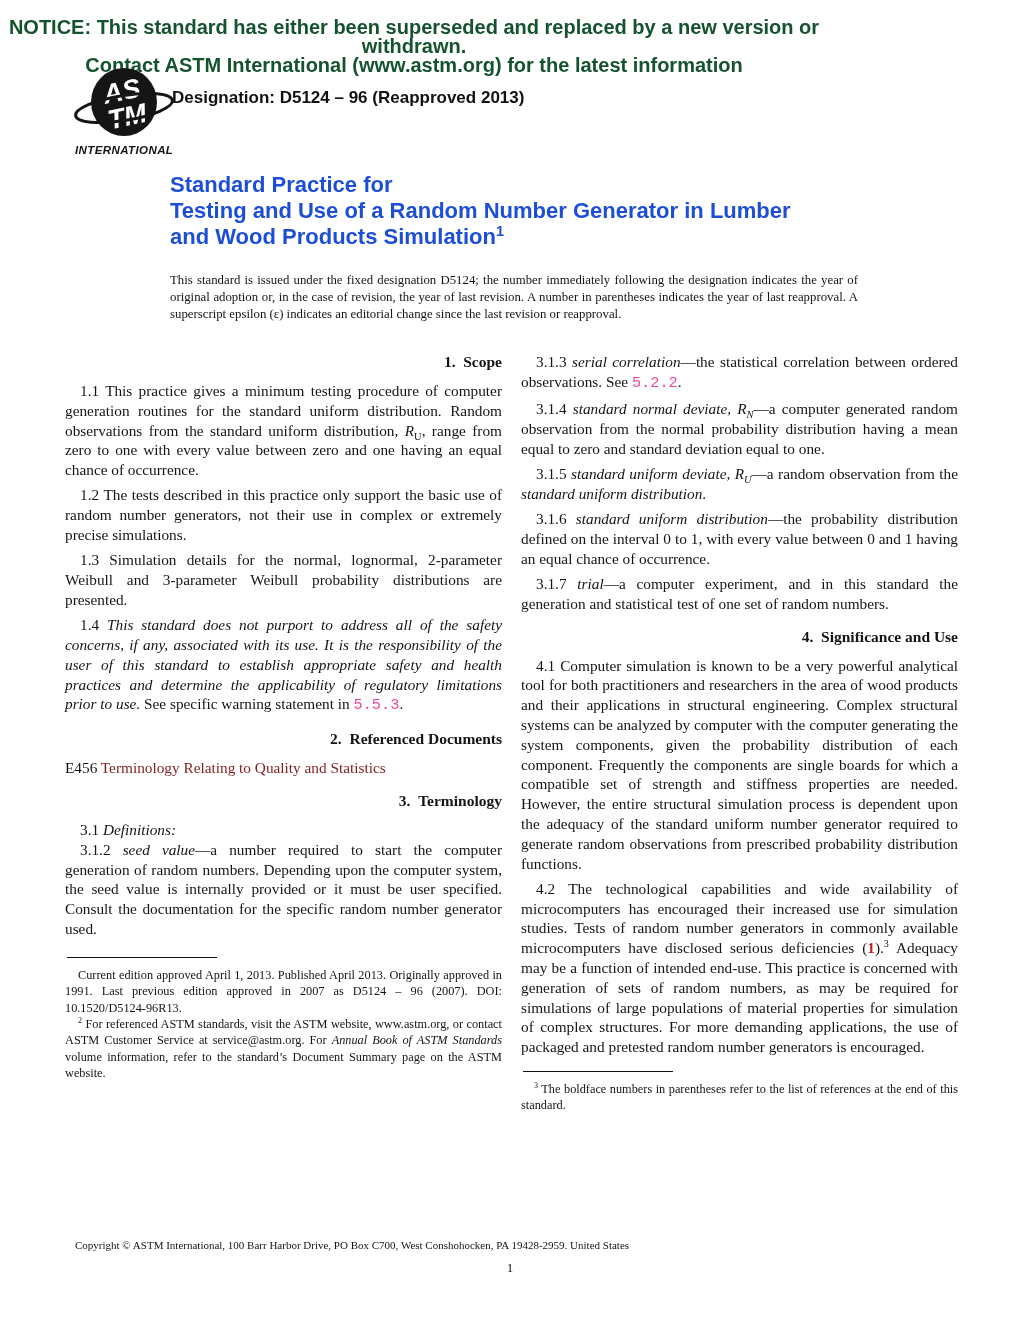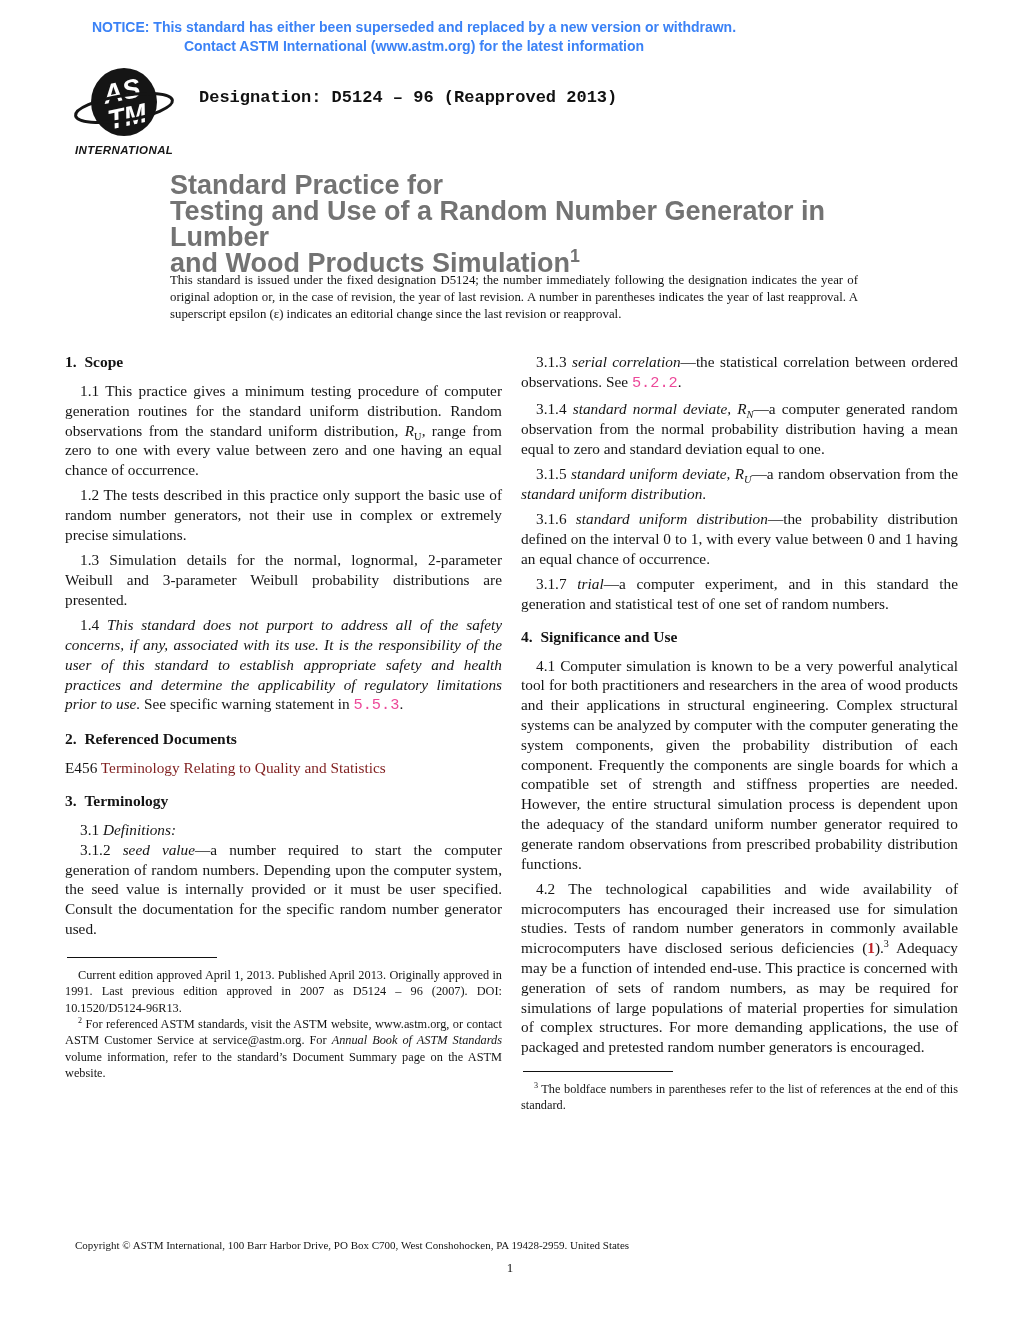--- a/index.html
+++ b/index.html
@@ -5,45 +5,45 @@
   html,body{margin:0;padding:0;background:#888;}
   .page{
     position:relative; width:1020px; height:1320px; background:#ffffff;
     font-family:"Liberation Serif", serif; color:#141414; overflow:hidden;
     margin:0 auto;
   }
   
   .notice{
     position:absolute; top:18px; left:0; width:828px; text-align:center;
     font-family:"Liberation Sans", sans-serif; font-weight:bold;
-    font-size:14px; line-height:19px; color:#3b82f6;
+    font-size:20px; line-height:19px; color:#14532d;
   }
   
   .logo{position:absolute; left:72px; top:64px; width:110px; height:96px;}
   .designation{
     position:absolute; left:172px; top:88px;
-    font-family:Liberation Mono, monospace; font-weight:bold; font-size:17px; color:#111;margin-left:27px;
+    font-family:Liberation Sans, sans-serif; font-weight:bold; font-size:17px; color:#111;
   }
   
   .title-block{
     position:absolute; left:170px; top:172px; width:760px;
     font-family:"Liberation Sans", sans-serif; font-weight:bold;
-    font-size:27px; line-height:26px; color:#737373;
+    font-size:22px; line-height:26px; color:#1d4ed8;
   }
   
   .preamble{
     position:absolute; left:170px; top:272px; width:688px;
     font-size:12.8px; line-height:17px; text-align:justify;
   }
   
   .column{position:absolute; top:344px; width:437px; font-size:15.3px; line-height:19.8px; text-align:justify;}
   .col-left{left:65px;}
   .col-right{left:521px;}
   .column h3{
-    font-size:15.5px; line-height:20px; margin:13px 0 9px 0; text-align:left;
+    font-size:15.5px; line-height:20px; margin:13px 0 9px 0; text-align:right;
     font-family:"Liberation Serif", serif; font-weight:bold; color:#141414;
   }
   .column h3.first{margin-top:8px;}
   .column p{margin:0 0 5.5px 0; text-indent:15px;}
   .column p.noindent{text-indent:0;}
   .column p.tight{margin-bottom:0;}
   .col-right p.firstp{margin-top:8px;}
   
   .i{font-style:italic;}
   .sub{font-size:68%; vertical-align:sub; line-height:0; font-style:normal;}

